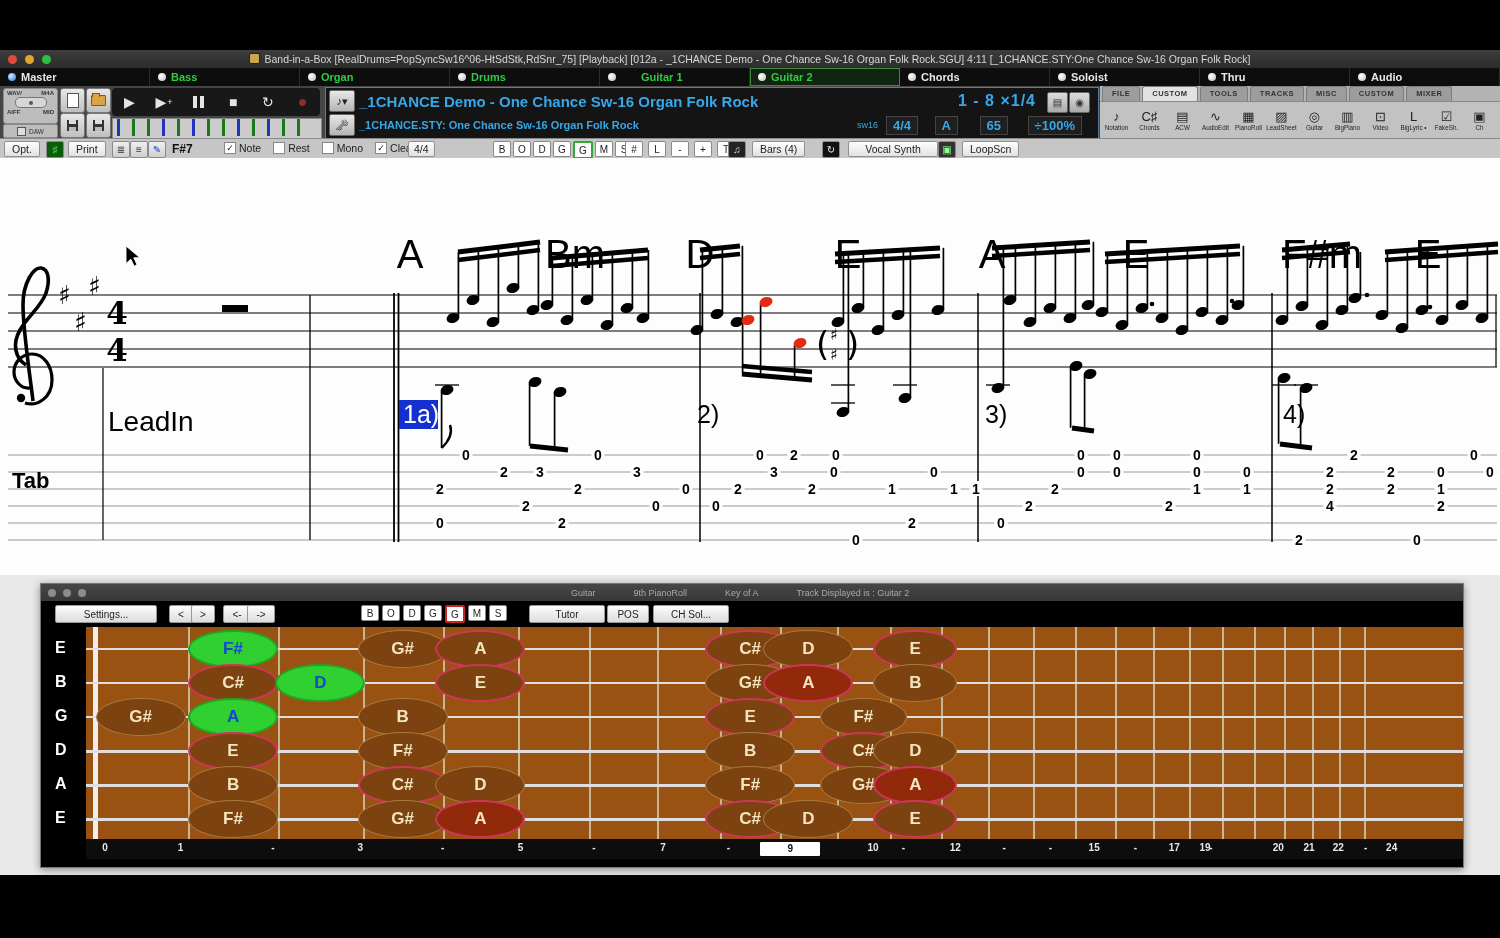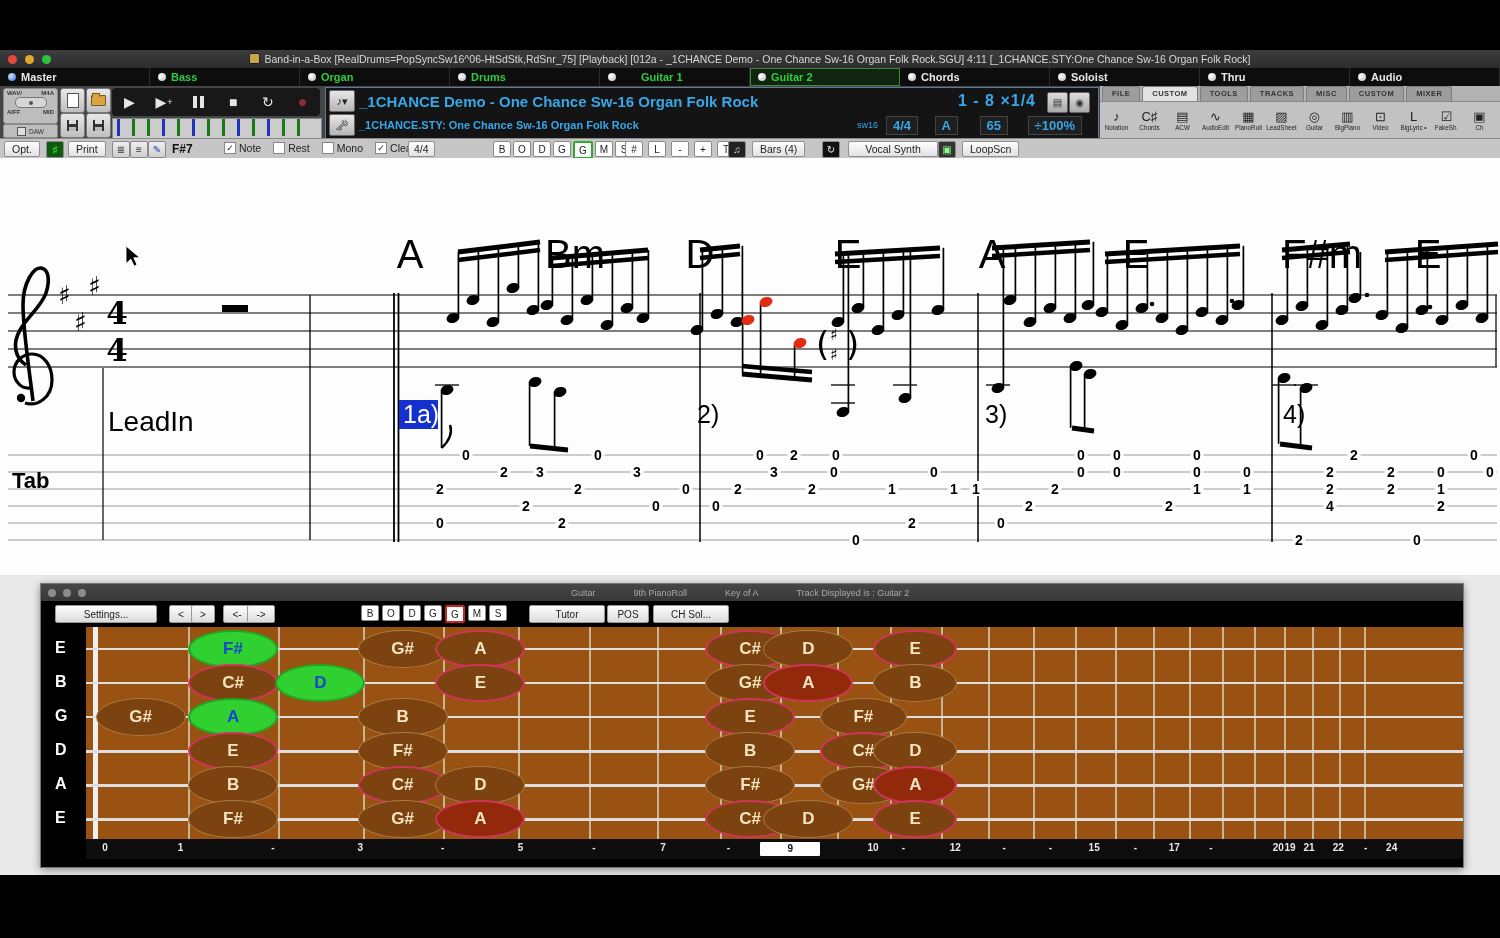--- a/index.html
+++ b/index.html
@@ -764,21 +764,21 @@
         <div class="fnum hl" style="left: 674.182px;">9</div>
         <div class="fnum" style="left: 757px;">10</div>
         <div class="fnum" style="left: 787.409px;">-</div>
         <div class="fnum" style="left: 839.303px;">12</div>
         <div class="fnum" style="left: 888.283px;">-</div>
         <div class="fnum" style="left: 934.515px;">-</div>
         <div class="fnum" style="left: 978.152px;">15</div>
         <div class="fnum" style="left: 1019.34px;">-</div>
         <div class="fnum" style="left: 1058.22px;">17</div>
         <div class="fnum" style="left: 1094.91px;">-</div>
-        <div class="fnum" style="left: 1174px;">19</div>
+        <div class="fnum" style="left: 1089px;">19</div>
         <div class="fnum" style="left: 1162.24px;">20</div>
         <div class="fnum" style="left: 1193.09px;">21</div>
         <div class="fnum" style="left: 1222.22px;">22</div>
         <div class="fnum" style="left: 1249.7px;">-</div>
         <div class="fnum" style="left: 1275.65px;">24</div>
       </div>
   </div>
 
   <div id="botblack"></div>
 </div>

